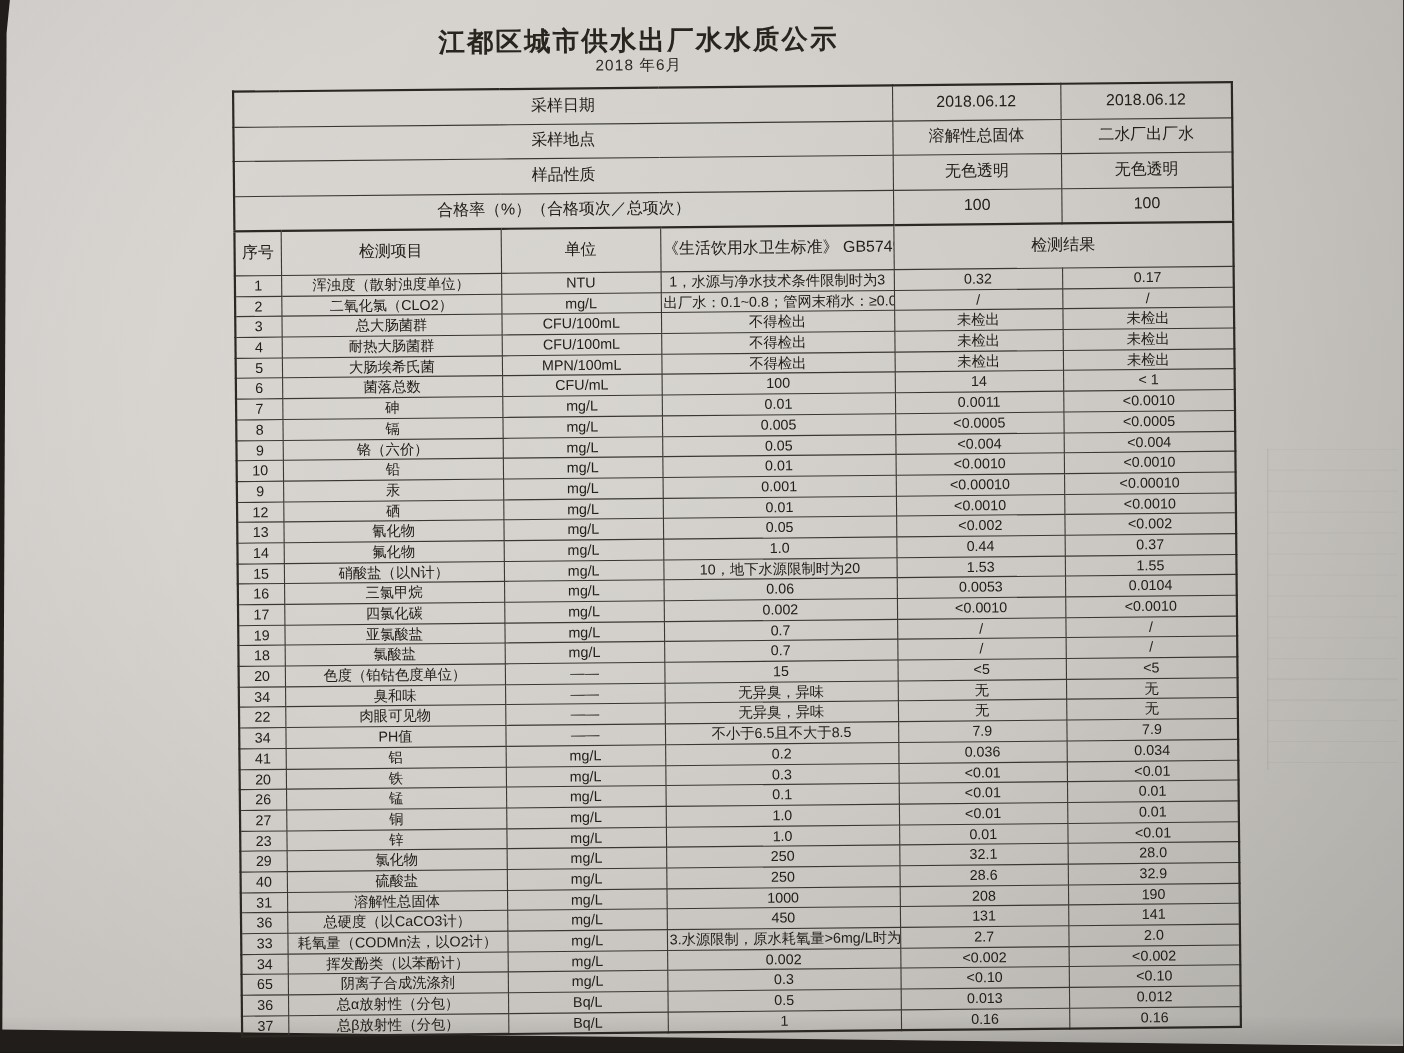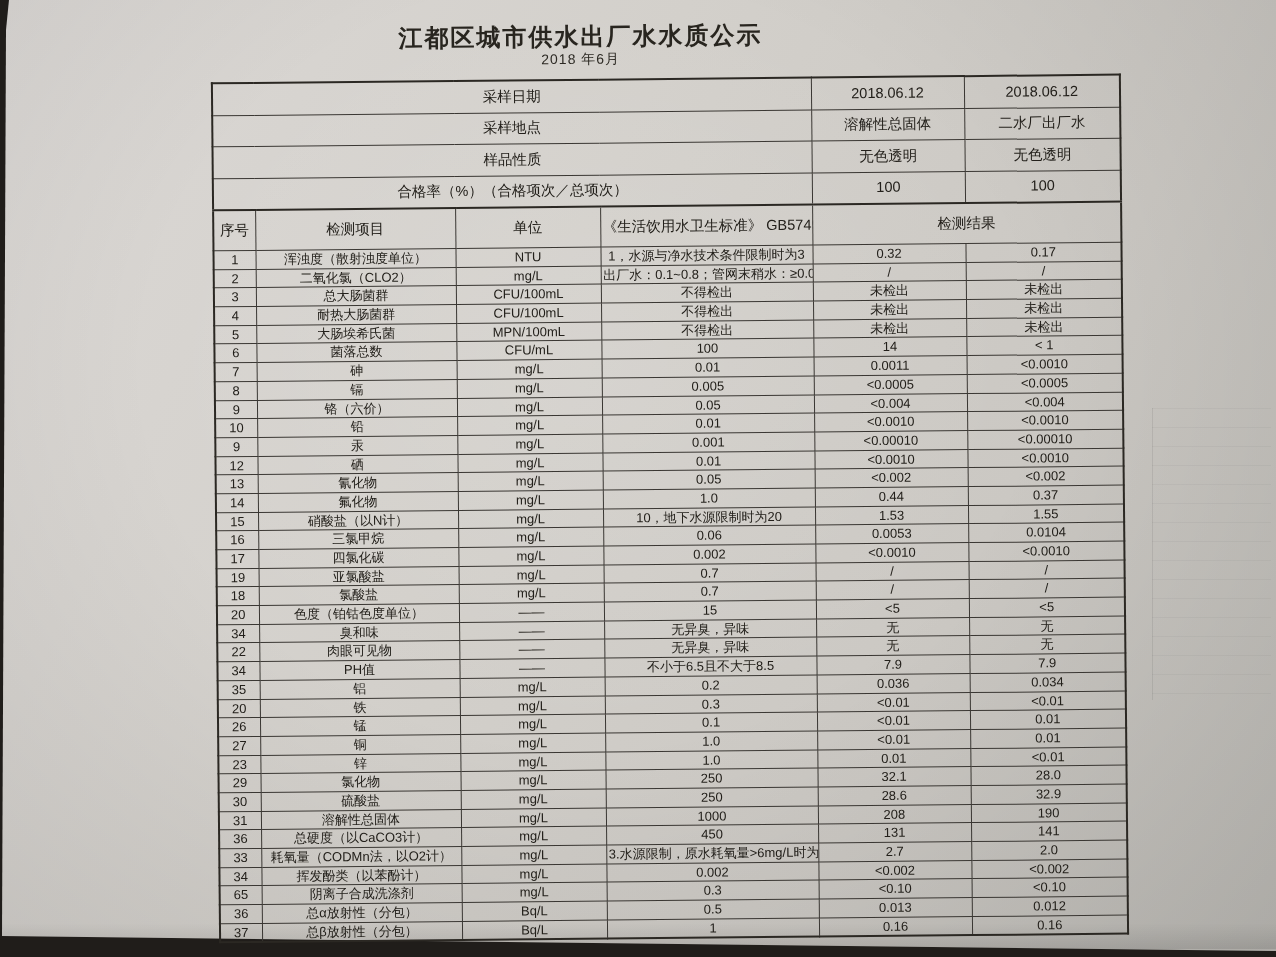--- a/index.html
+++ b/index.html
@@ -322,21 +322,21 @@
           <tr class="data-row">
             <td>34</td>
             <td class="item-cell">PH值</td>
             <td>——</td>
             <td class="std-cell">不小于6.5且不大于8.5</td>
             <td>7.9</td>
             <td>7.9</td>
           </tr>
 
           <tr class="data-row">
-            <td>35</td>
+            <td>41</td>
             <td class="item-cell">铝</td>
             <td>mg/L</td>
             <td class="std-cell">0.2</td>
             <td>0.036</td>
             <td>0.034</td>
           </tr>
 
           <tr class="data-row">
             <td>20</td>
             <td class="item-cell">铁</td>
@@ -376,21 +376,21 @@
           <tr class="data-row">
             <td>29</td>
             <td class="item-cell">氯化物</td>
             <td>mg/L</td>
             <td class="std-cell">250</td>
             <td>32.1</td>
             <td>28.0</td>
           </tr>
 
           <tr class="data-row">
-            <td>30</td>
+            <td>40</td>
             <td class="item-cell">硫酸盐</td>
             <td>mg/L</td>
             <td class="std-cell">250</td>
             <td>28.6</td>
             <td>32.9</td>
           </tr>
 
           <tr class="data-row">
             <td>31</td>
             <td class="item-cell">溶解性总固体</td>

